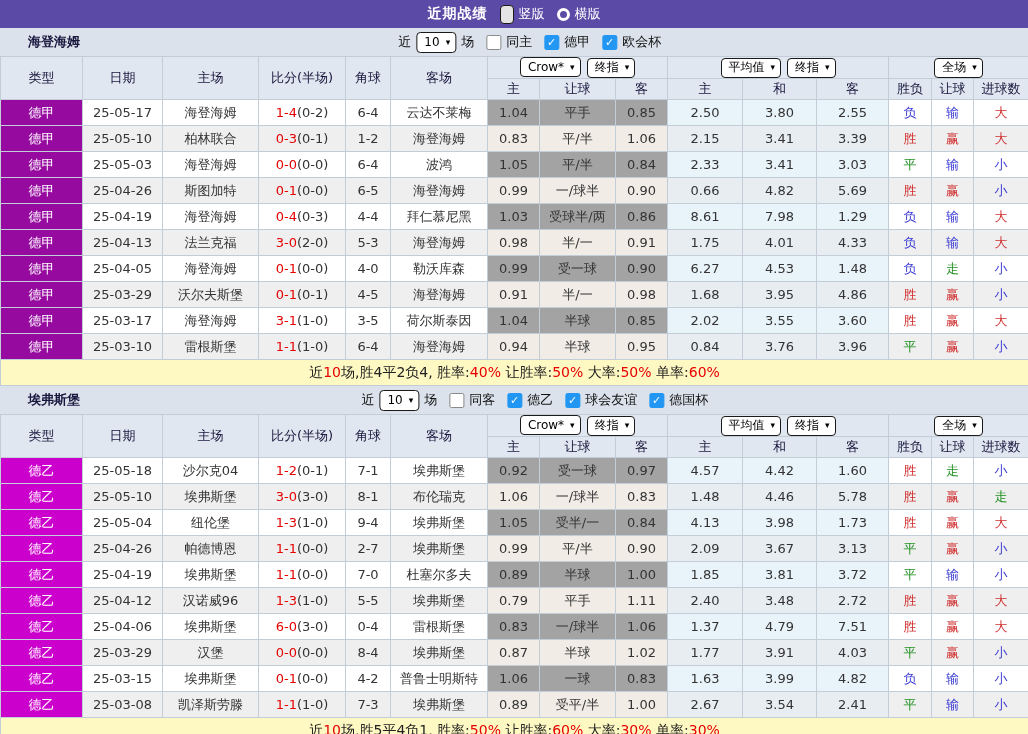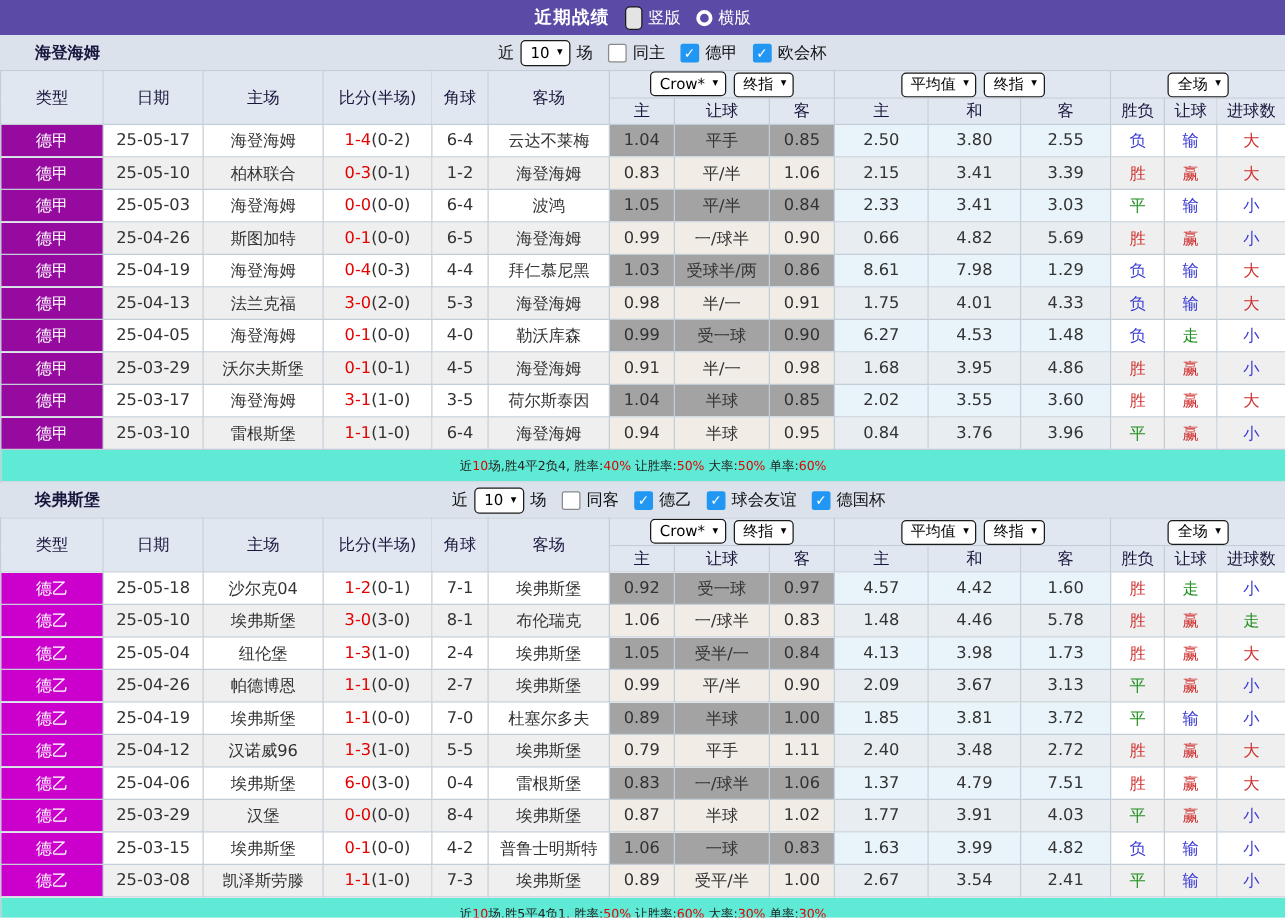--- a/index.html
+++ b/index.html
@@ -49,21 +49,21 @@
   .grid thead .sel{height:18px;margin:0 3px;}
   .grid td{height:25px;font-size:13px;color:#333;}
   tr.alt td{background:#efefef;}
   td.to{background:#a3a3a3;}  tr.alt td.to{background:#f1ece6;}
   td.ta{background:#e9f3fa;}  tr.alt td.ta{background:#e8edf2;}
   td.type{color:#fff;}
   .cur{color:#1f8f1f;}
   .sc{color:#e60000;}
   .hf{color:#333;}
   .res.r{color:#d03030;} .res.g{color:#1f8f1f;} .res.b{color:#3a3ad4;}
-  tr.sum td{height:25px;font-size:10px;background:#5eead4;color:#222;}
+  tr.sum td{height:25px;font-size:14px;background:#fef9c3;color:#222;}
   tr.sum .red{color:#e60000;}
 </style>
 </head>
 <body>
 
 <div class="topbar">
   <span class="title">近期战绩</span>
   <span class="radio-wrap">
     <span class="radio sel"></span>
     <span>竖版</span>
@@ -437,21 +437,21 @@
             <td class="ta">5.78</td>
             <td class="res r">胜</td>
             <td class="res r">赢</td>
             <td class="res g">走</td>
           </tr>
           <tr>
             <td class="type" style="background: rgb(204, 0, 204);">德乙</td>
             <td>25-05-04</td>
             <td>纽伦堡</td>
             <td><span class="sc">1-3</span><span class="hf">(1-0)</span></td>
-            <td>2-4</td>
+            <td>9-4</td>
             <td class="cur">埃弗斯堡</td>
             <td class="to">1.05</td>
             <td class="to">受半/一</td>
             <td class="to">0.84</td>
             <td class="ta">4.13</td>
             <td class="ta">3.98</td>
             <td class="ta">1.73</td>
             <td class="res r">胜</td>
             <td class="res r">赢</td>
             <td class="res r">大</td>

